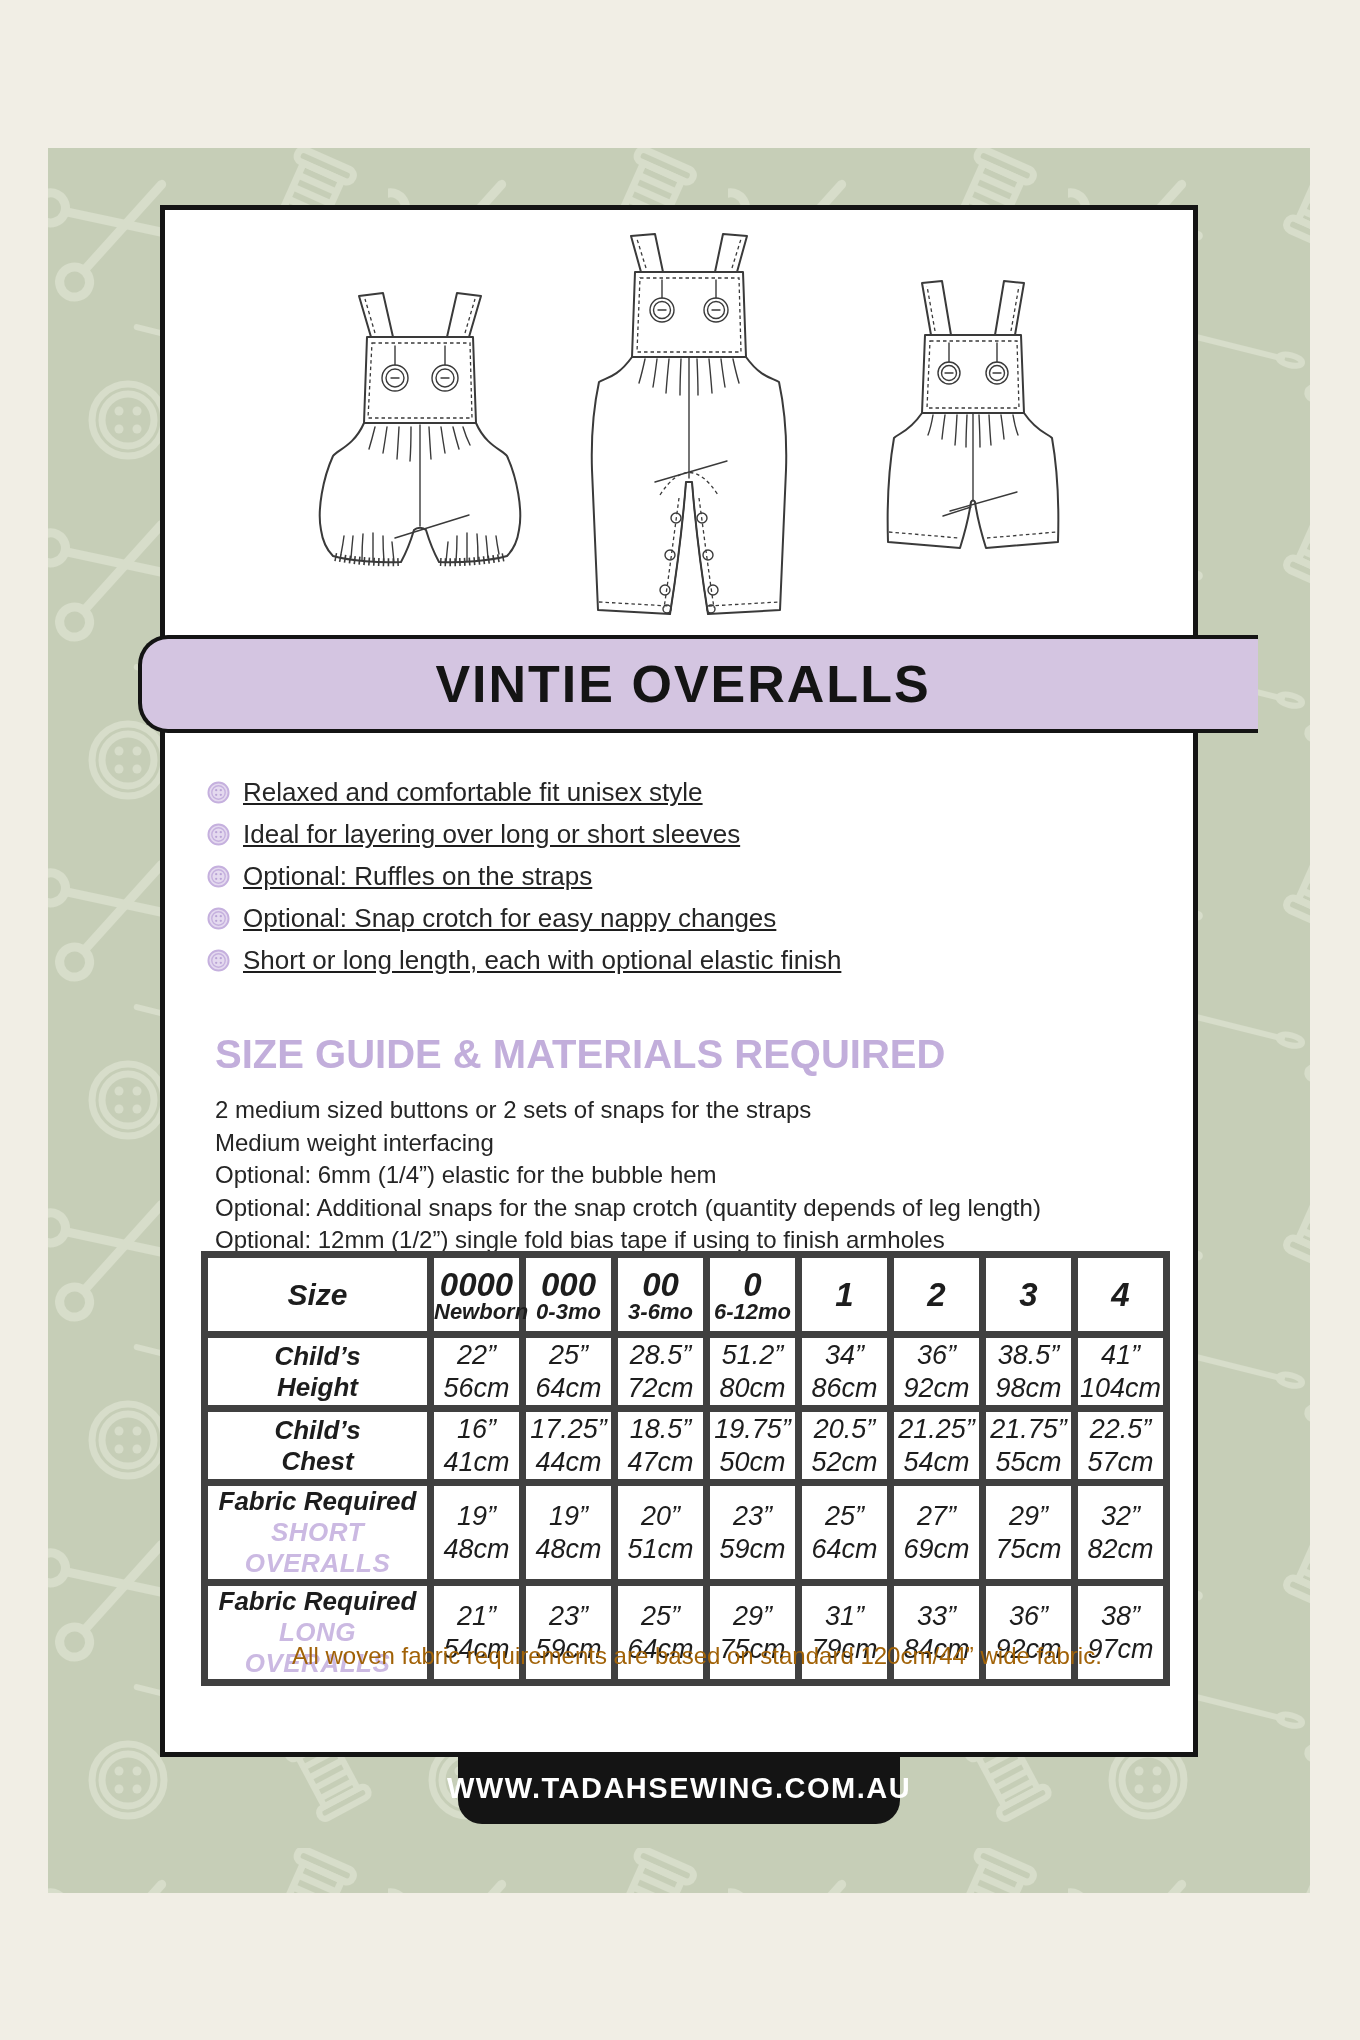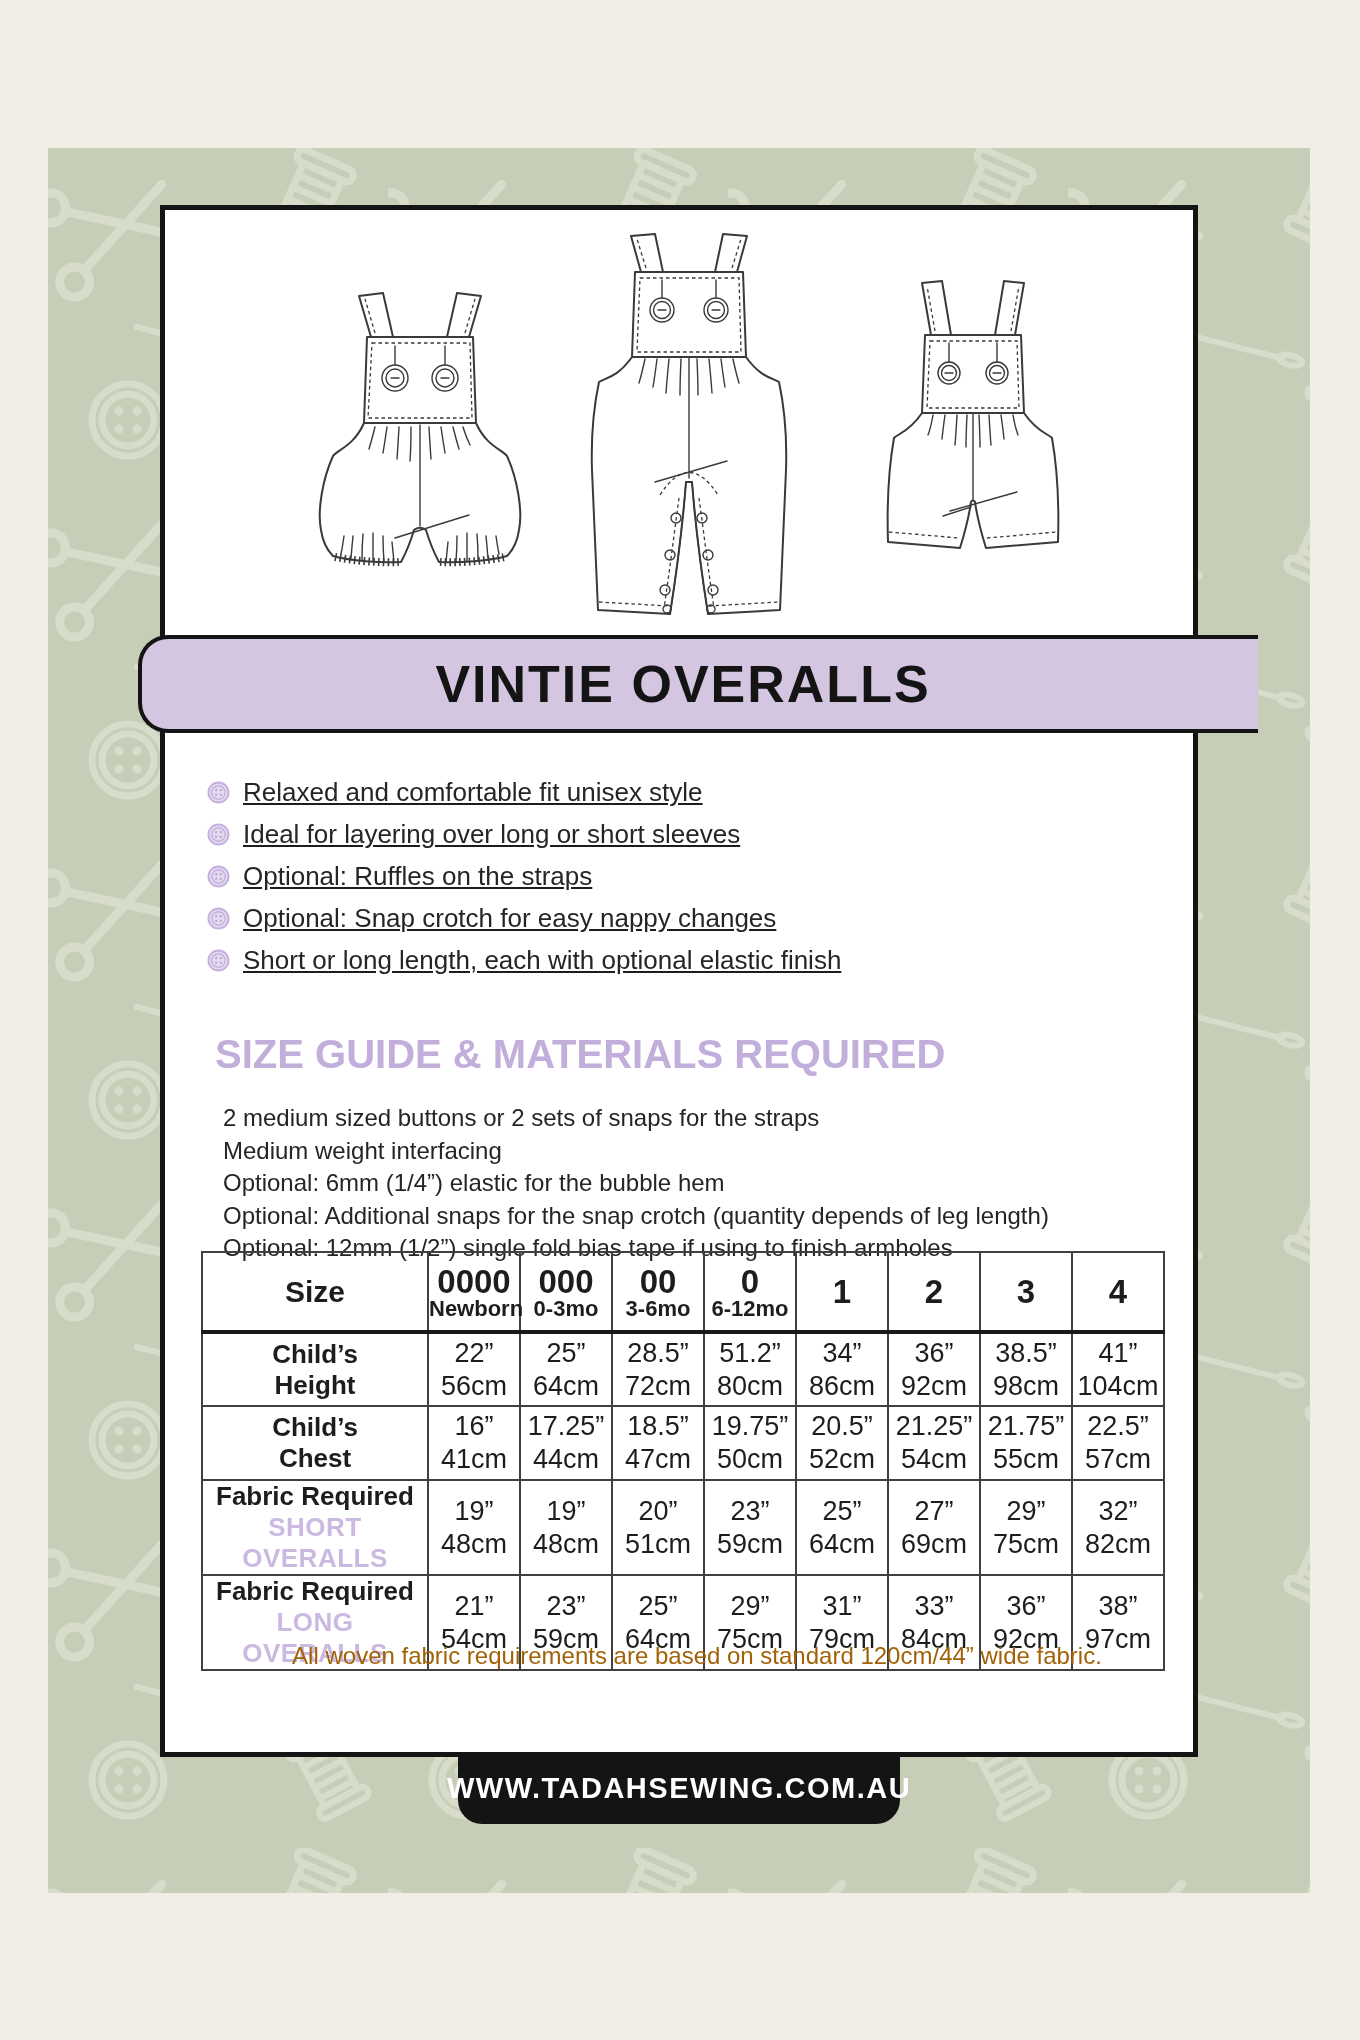--- a/index.html
+++ b/index.html
@@ -14,26 +14,26 @@
           border:4px solid #141414;border-right:none;border-radius:30px 0 0 30px;
           box-sizing:border-box;z-index:4;}
   .banner-title{position:absolute;left:22px;top:0;width:1038px;height:90px;display:flex;
           align-items:center;justify-content:center;font-size:52px;font-weight:bold;
           letter-spacing:2px;color:#141414;}
   .features{position:absolute;left:42px;top:562px;margin:0;padding:0;list-style:none;text-decoration:underline;}
   .features li{display:flex;align-items:center;gap:13px;height:41.8px;font-size:26px;color:#252525;}
   .features svg{flex:0 0 auto;}
   .section-heading{position:absolute;left:50px;top:822px;font-size:40px;font-weight:bold;
           letter-spacing:0px;color:#c2aedb;}
-  .materials{position:absolute;left:50px;top:884px;margin:8px;padding:0;list-style:none;}
+  .materials{position:absolute;left:50px;top:884px;margin:0;padding:0;list-style:none;}
   .materials li{font-size:24px;line-height:32.6px;color:#252525;}
   .size-table{position:absolute;left:36px;top:1041px;width:962px;border-collapse:collapse;
           table-layout:fixed;}
-  .size-table th,.size-table td{border:2px solid #404040;text-align:center;vertical-align:middle;
-          padding:0;}
+  .size-table th,.size-table td{border:7px solid #404040;text-align:center;vertical-align:middle;
+          padding:0;font-style:italic;}
   .size-table tr.head th{border-bottom:4px solid #1a1a1a;}
   .size-table tr.head{height:80px;}
   .size-table tr.data{height:74px;}
   .corner{font-size:30px;font-weight:bold;}
   .col-code{font-size:33px;font-weight:bold;line-height:34px;}
   .col-sub{font-size:22px;line-height:20px;}
   .row-label{font-size:26px;font-weight:bold;line-height:31px;}
   .row-label.accent{color:#cbb9e2;letter-spacing:0.5px;}
   .cell-in,.cell-cm{font-size:27px;line-height:33px;font-weight:normal;}
   .note{position:absolute;left:0;top:1432px;width:1028px;text-align:center;font-size:24px;

